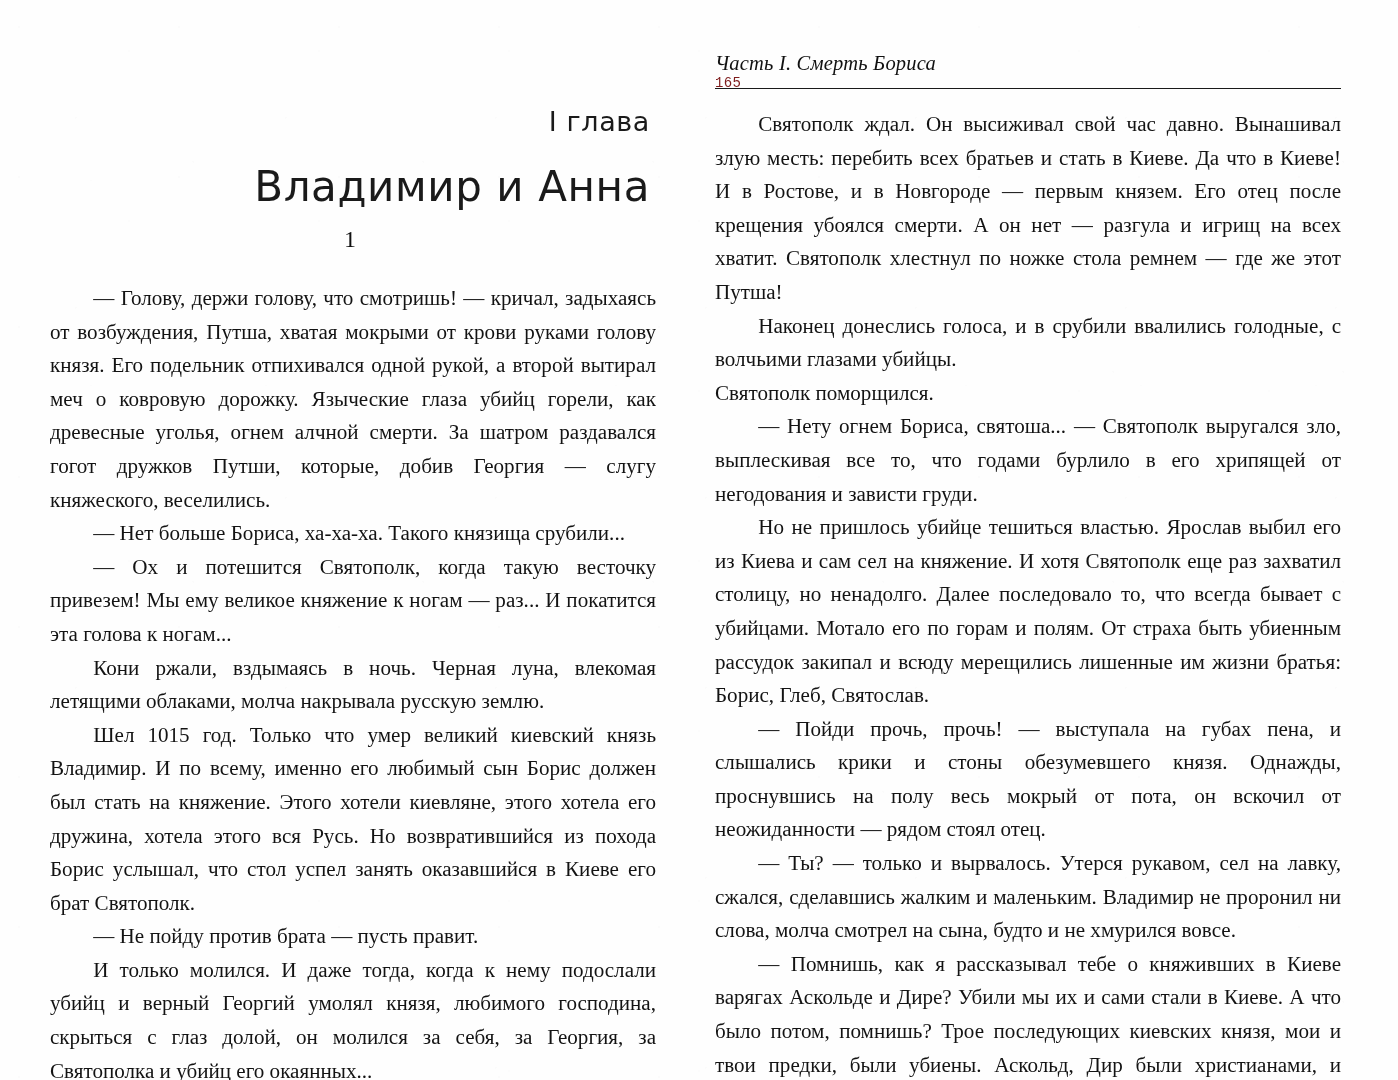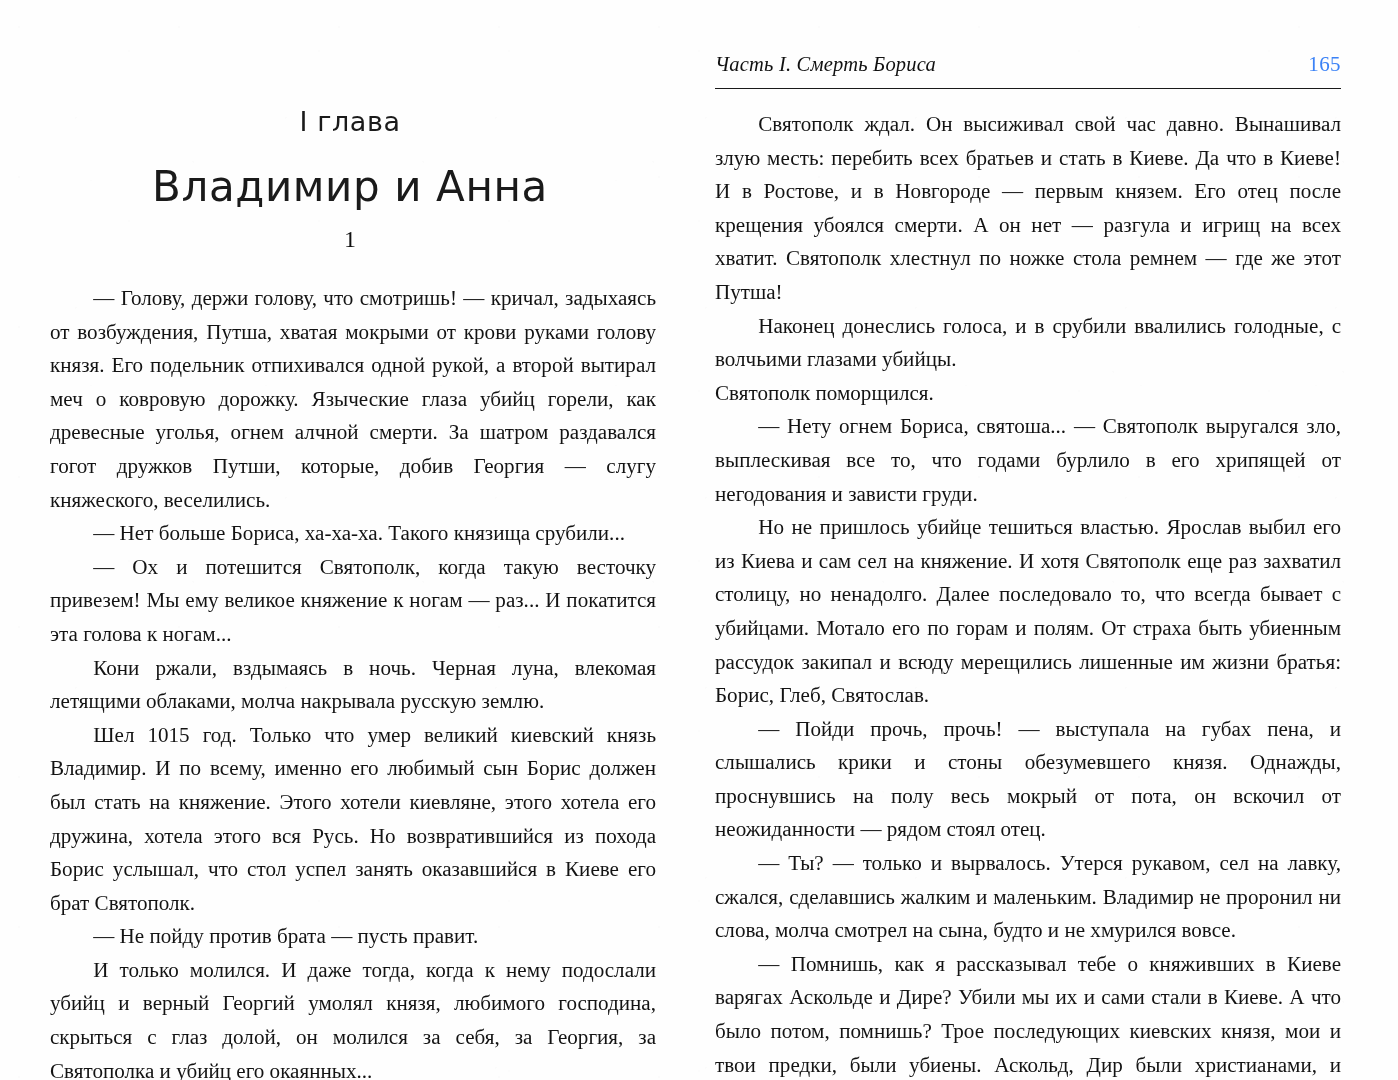--- a/index.html
+++ b/index.html
@@ -40,50 +40,52 @@
   .page-right { left: 699px; width: 699px; }
 
   
   .runhead {
     position: absolute;
     left: 16px;
     top: 52px;
     width: 626px;
     display: flex;
     align-items: baseline;
-    justify-content: space-between;
+    justify-content: flex-start;
+    flex-direction: column;
   }
   .runhead-title {
     font-style: italic;
     font-size: 20.5px;
     letter-spacing: 0.2px;
     color: #111;
     white-space: nowrap;
   }
   .runhead-folio {
-    font-size: 21px;
-    color: #3b82f6;
+    font-size: 14px;
+    color: #7f1d1d;
     letter-spacing: 0.4px;
+    font-family: Liberation Mono, monospace;
   }
   .runhead-rule {
     position: absolute;
     left: 16px;
     top: 88px;
     width: 626px;
     height: 0;
     border-top: 1.9px solid #1a1a1a;
   }
 
   
   .chapter-head {
     position: absolute;
     left: 50px;
     top: 108px;
     width: 600px;
-    text-align: center;
+    text-align: right;
   }
   .chapter-kicker,
   .chapter-title {
     font-family: "DejaVu Sans", "Liberation Sans", sans-serif;
     font-weight: 400;
     color: #1a1a1a;
     letter-spacing: 0.6px;
   }
   .chapter-kicker {
     font-size: 27px;

